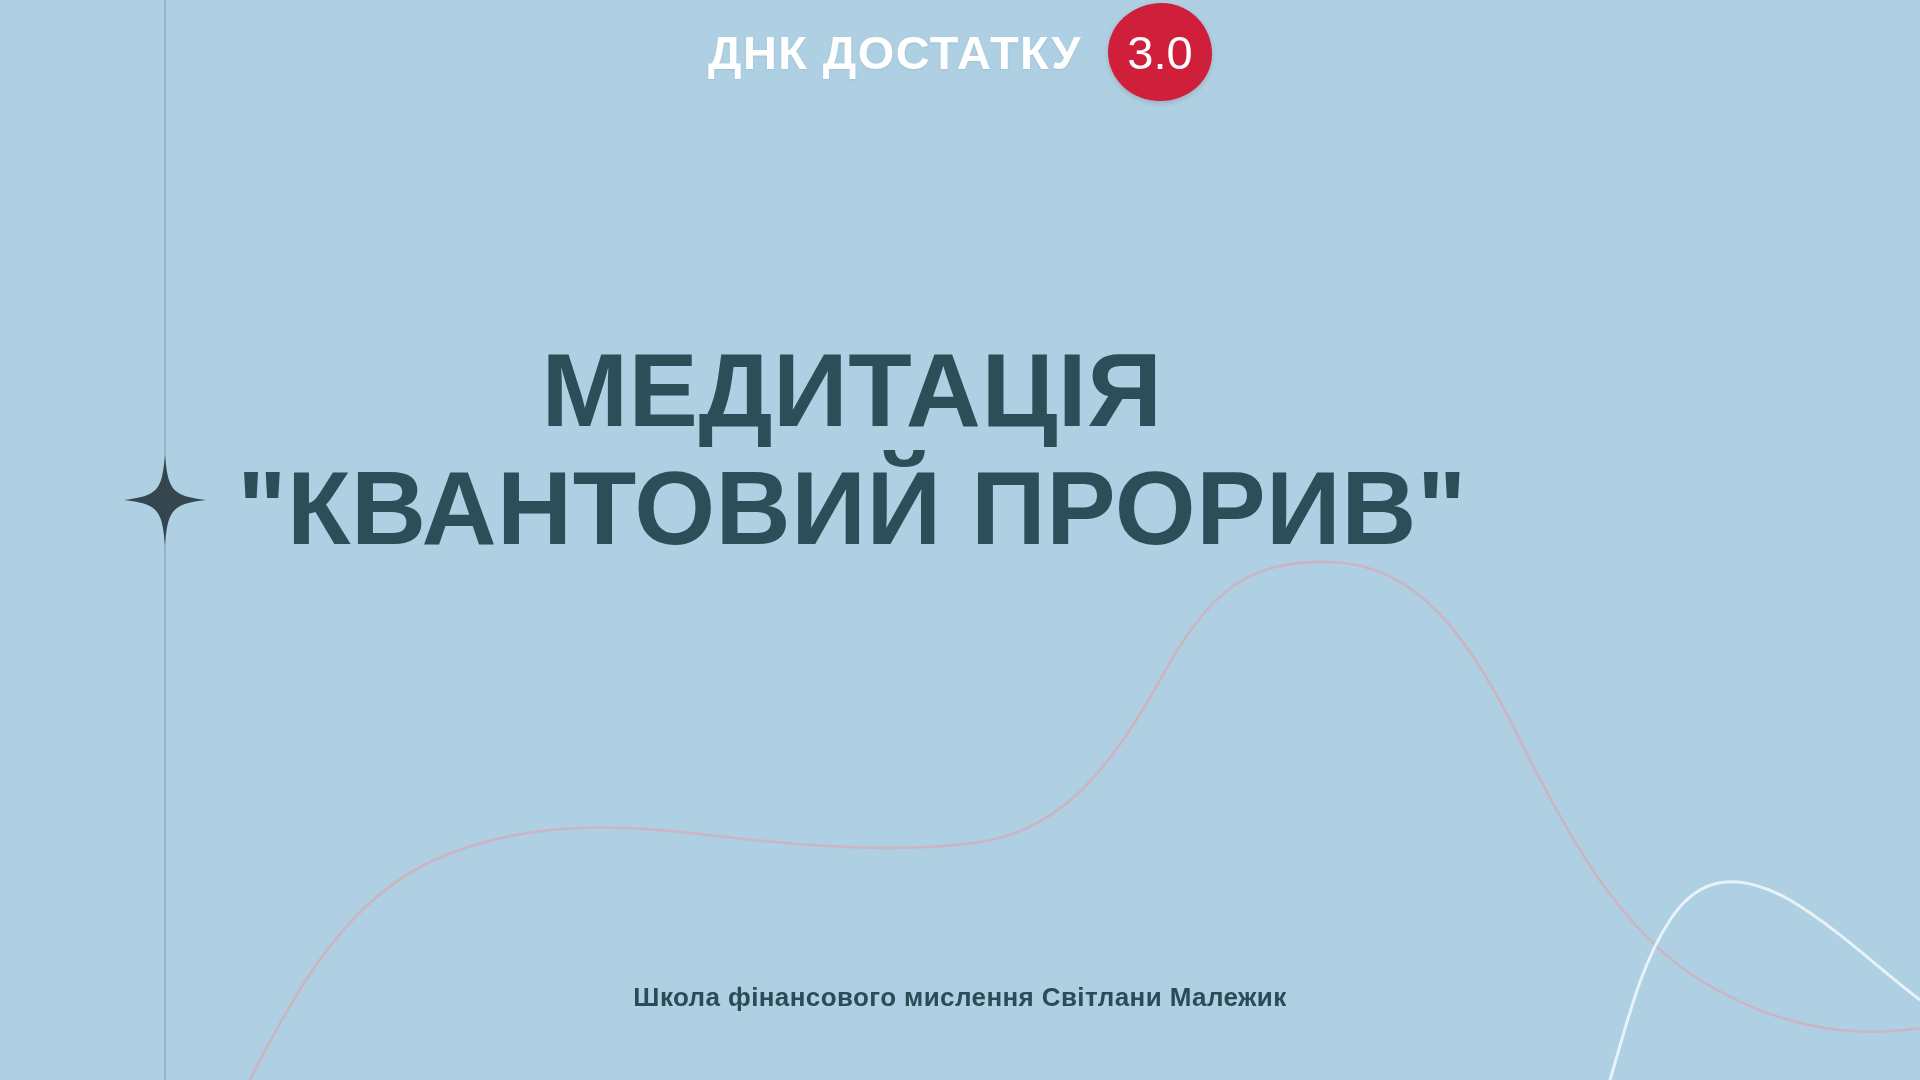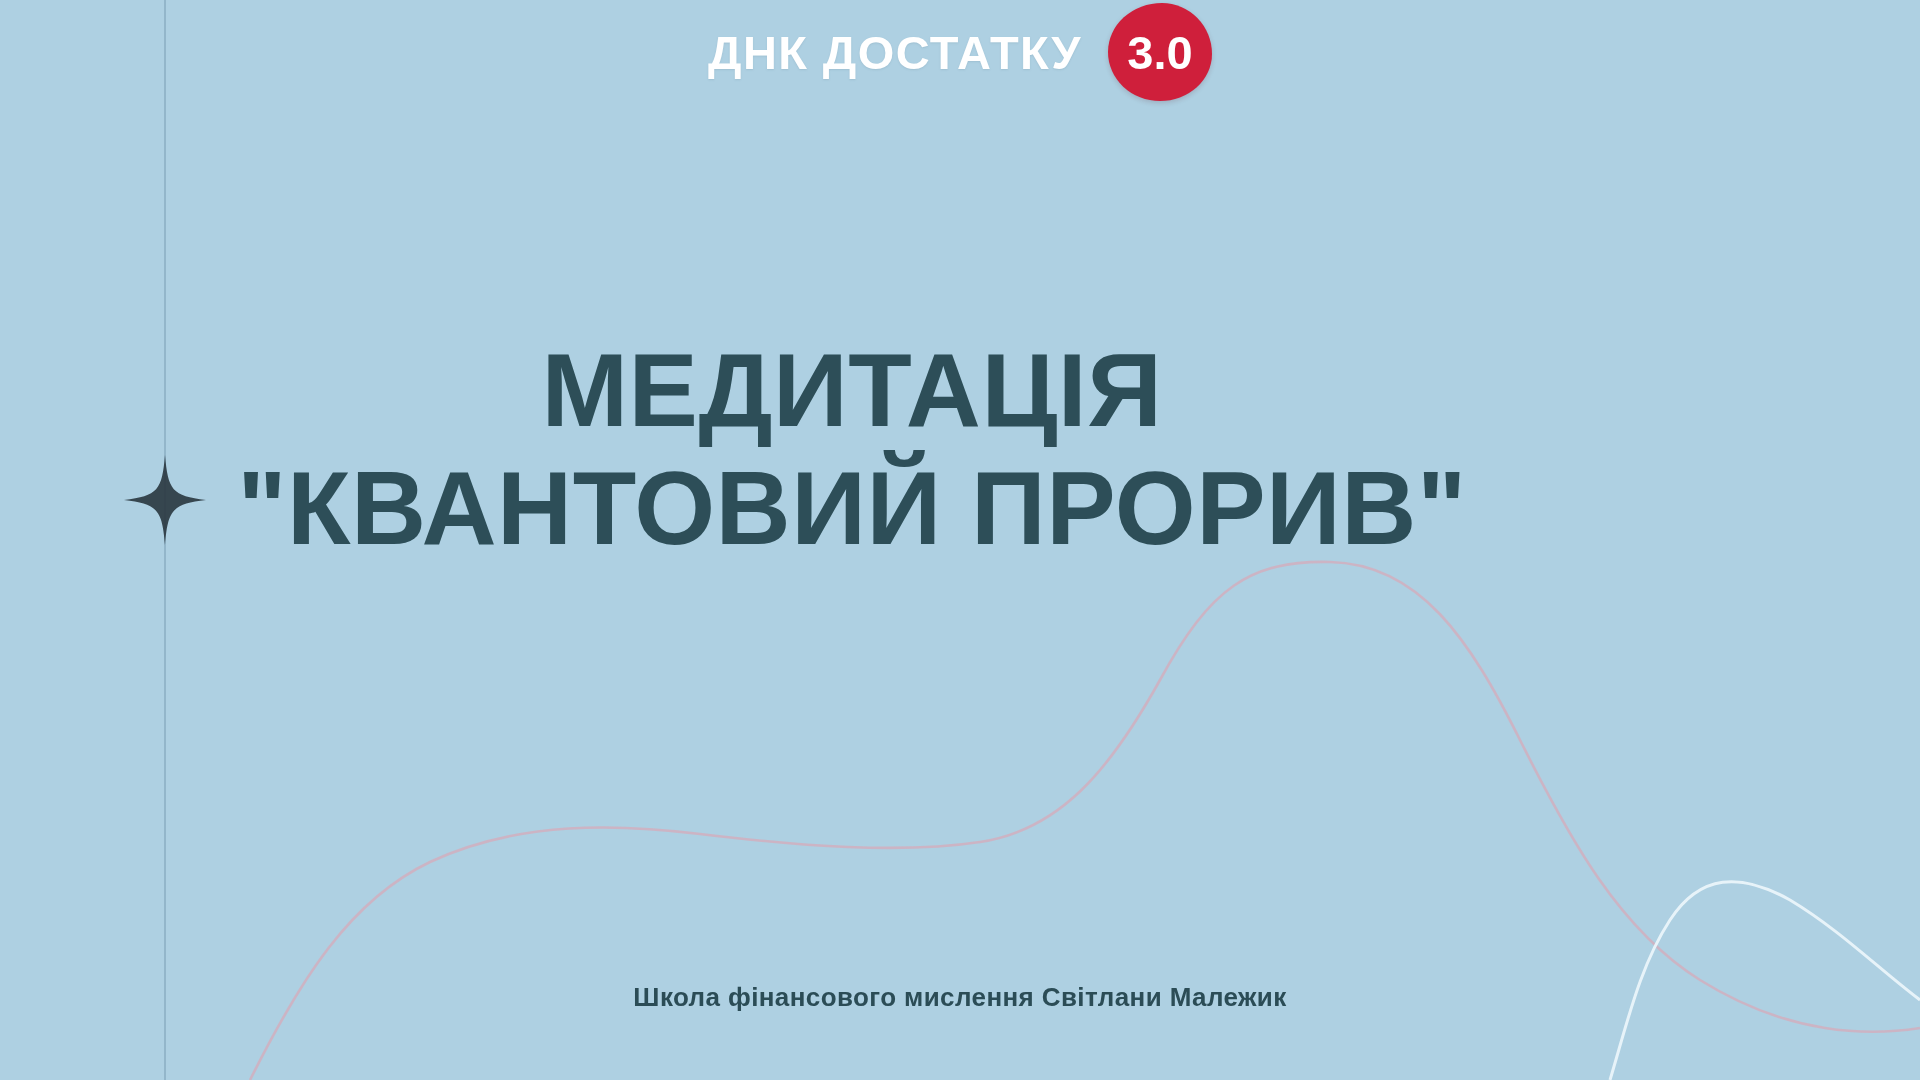--- a/index.html
+++ b/index.html
@@ -65,21 +65,21 @@
     display: flex;
     align-items: center;
     justify-content: center;
     box-shadow: 0 2px 5px rgba(90,20,35,0.18);
     flex: 0 0 auto;
   }
 
   .version-badge-text {
     color: #ffffff;
     font-size: 47px;
-    font-weight: 700;
+    font-weight: 400;
     line-height: 1;
     letter-spacing: 0px;
   }
 
   .tagline {
     margin-top: -6px;
     font-size: 36px;
     font-weight: 700;
     color: #2b4c56;
     letter-spacing: 0.2px;

